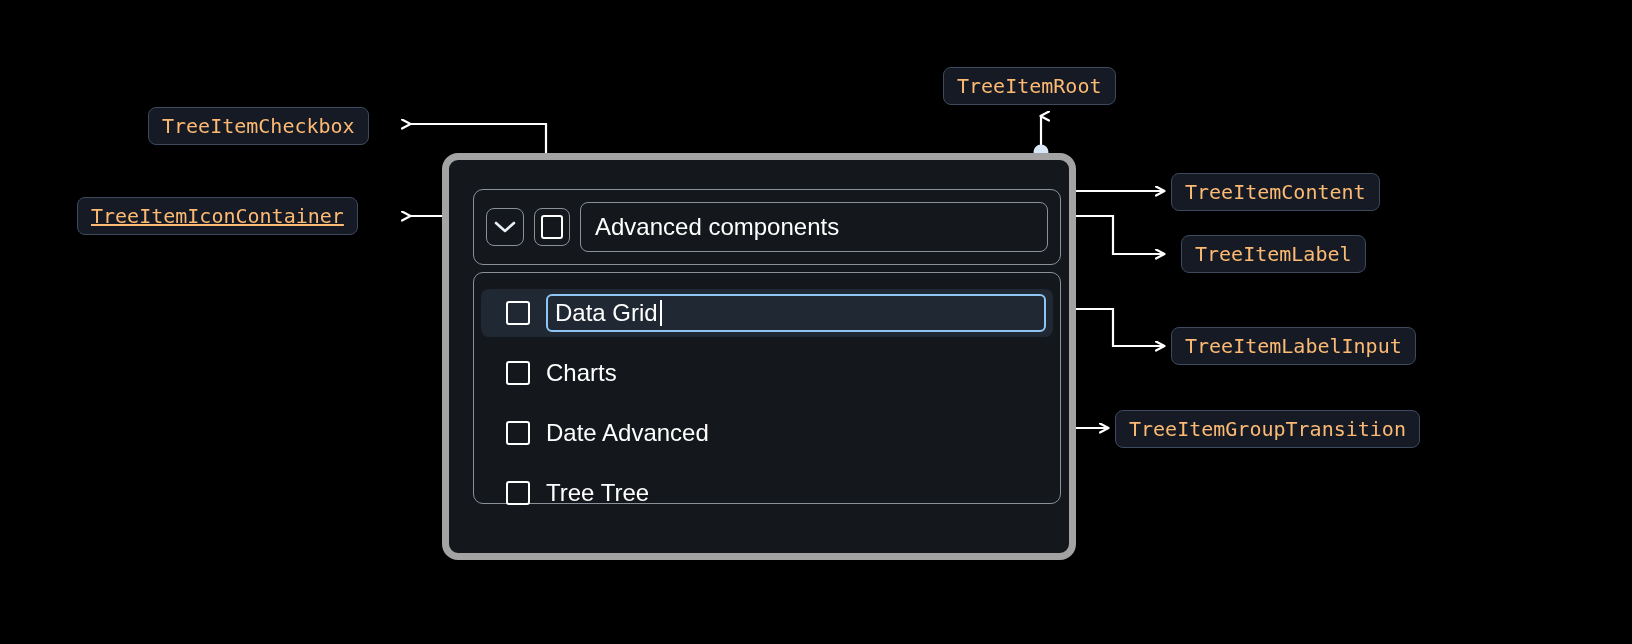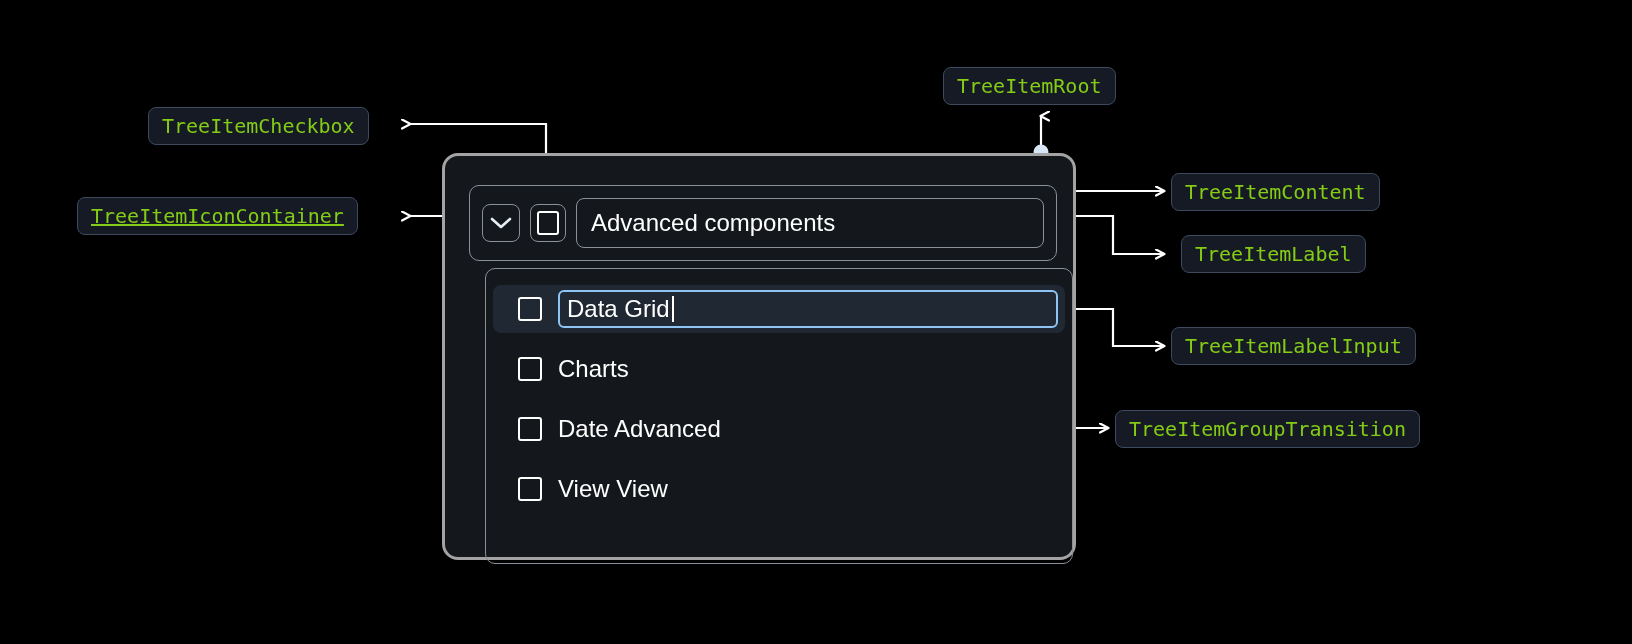--- a/index.html
+++ b/index.html
@@ -21,21 +21,21 @@
     position: absolute;
     display: flex;
     align-items: center;
     justify-content: center;
     box-sizing: border-box;
     height: 38px;
     padding: 0 13px;
     border: 1px solid #3d4a5e;
     border-radius: 8px;
     background: #151a24;
-    color: #84cc16;
+    color: #fdba74;
     font-family: "DejaVu Sans Mono", "Liberation Mono", monospace;
     font-size: 20px;
     letter-spacing: 0px;
     white-space: nowrap;
   }
 
   
   #wires {
     position: absolute;
     left: 0;
@@ -46,21 +46,21 @@
   }
 
   
   #tree-root {
     position: absolute;
     left: 442px;
     top: 153px;
     width: 634px;
     height: 407px;
     box-sizing: border-box;
-    border: 3px solid #a3a3a3;
+    border: 7px solid #a3a3a3;
     border-radius: 16px;
     background: #14181c;
   }
 
   #tree-content {
     position: absolute;
     left: 24px;
     top: 29px;
     width: 588px;
     height: 76px;
@@ -115,24 +115,24 @@
     display: flex;
     align-items: center;
     padding-left: 14px;
     color: #ffffff;
     font-size: 24px;
   }
 
   
   #tree-group {
     position: absolute;
-    left: 40px;
+    left: 24px;
     top: 112px;
     width: 588px;
-    height: 296px;
+    height: 232px;
     box-sizing: border-box;
     border: 1px solid #8b9199;
     border-radius: 10px;
     padding-top: 16px;
   }
 
   .group-row {
     position: relative;
     display: flex;
     align-items: center;
@@ -277,19 +277,19 @@
         <span class="row-text">Charts</span>
       </div>
 
       <div class="group-row">
         <span class="row-cb"></span>
         <span class="row-text">Date Advanced</span>
       </div>
 
       <div class="group-row">
         <span class="row-cb"></span>
-        <span class="row-text">View View</span>
+        <span class="row-text">Tree Tree</span>
       </div>
 
     </div>
   </div>
 
 </div>
 
 </body></html>

